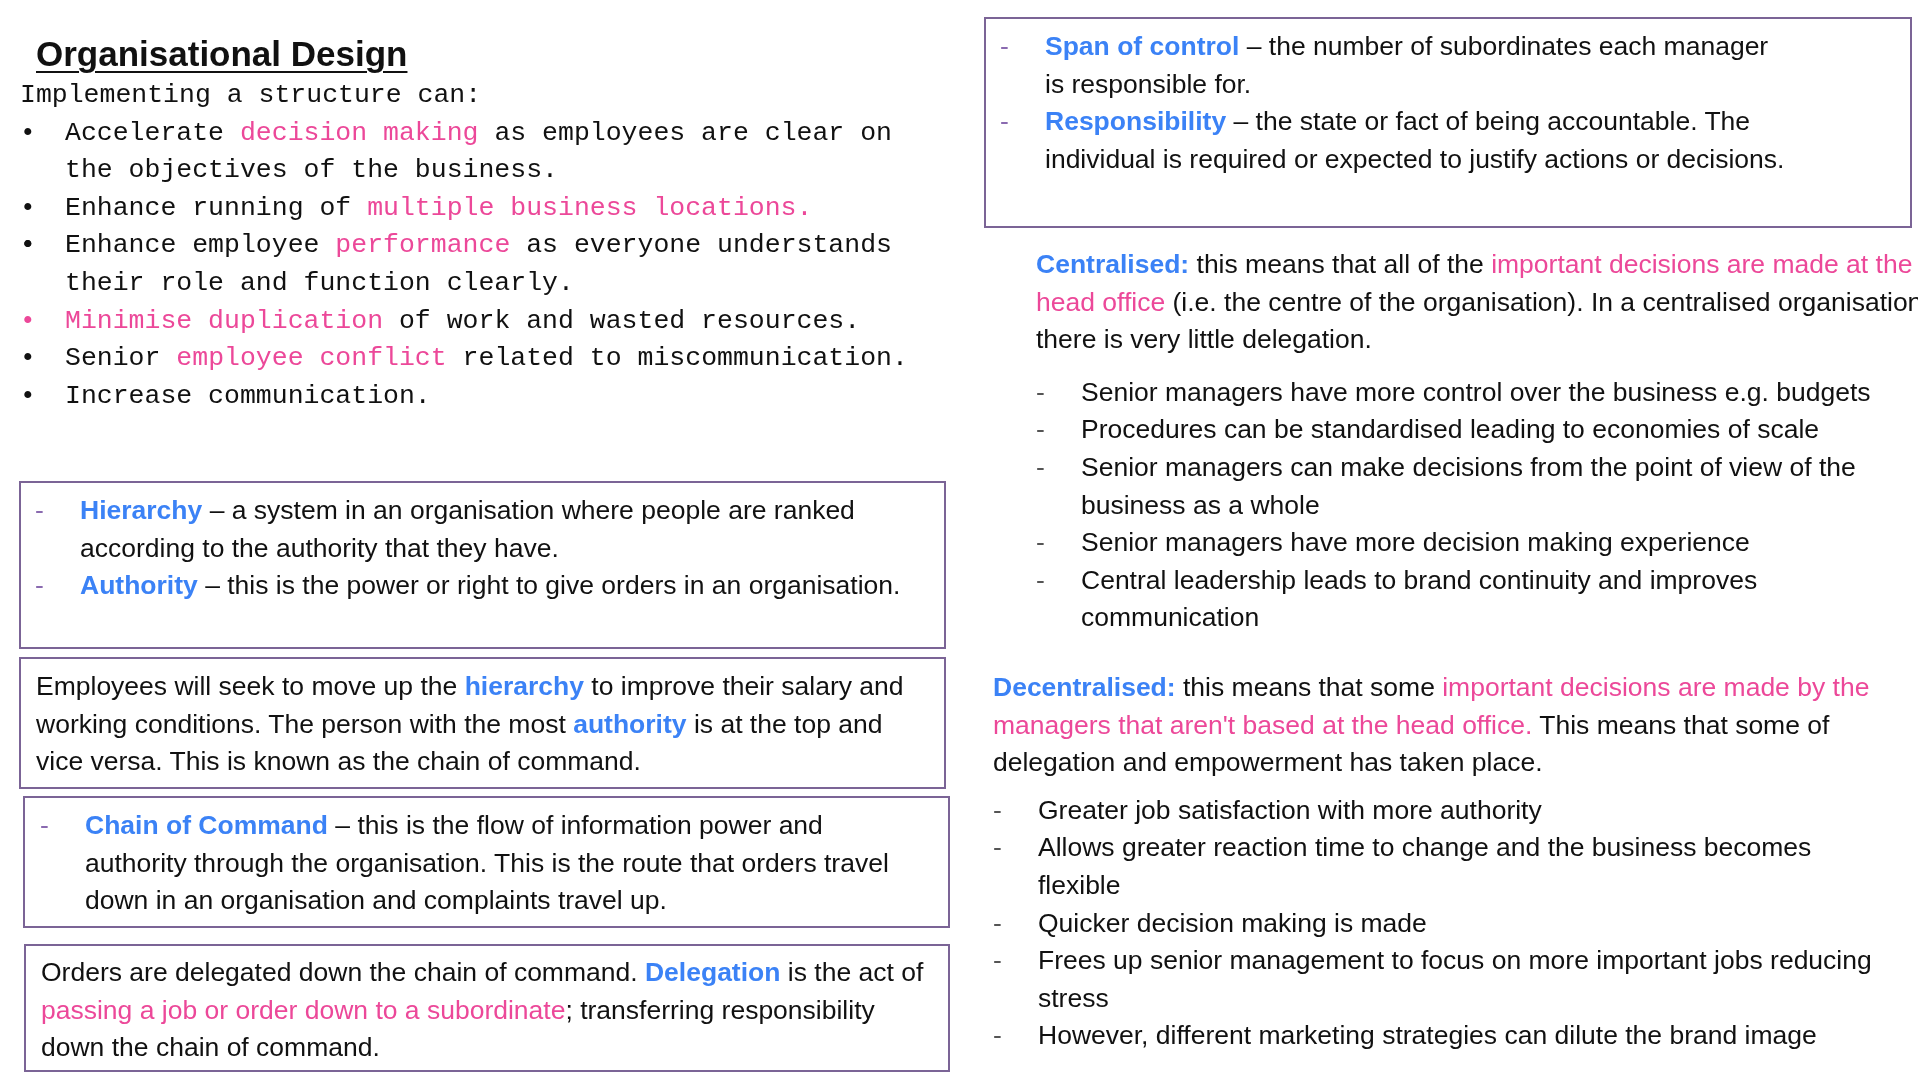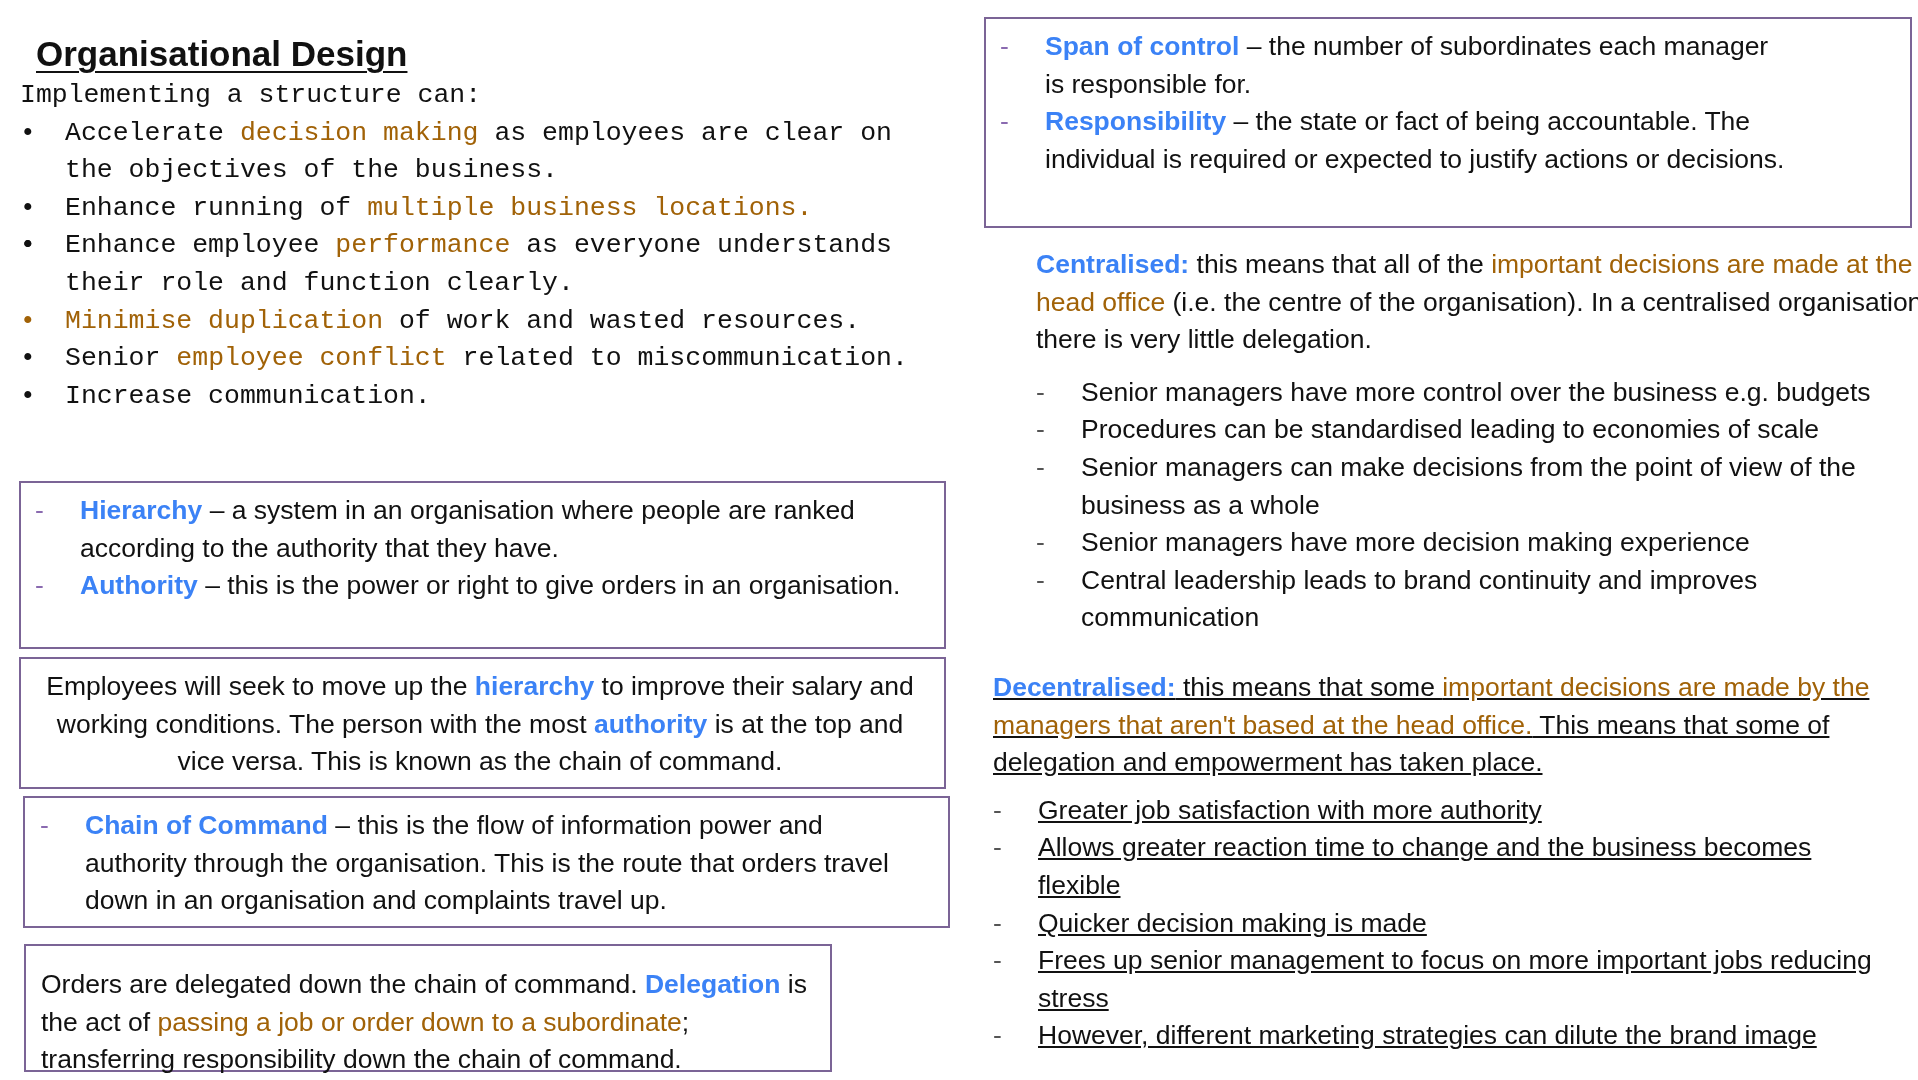--- a/index.html
+++ b/index.html
@@ -1,20 +1,20 @@
 <!DOCTYPE html>
 <html><head>
 <meta charset="utf-8">
 <style>
   html, body { margin:0; padding:0; background:#ffffff; }
   body { width:1918px; height:1080px; position:relative; overflow:hidden;
          font-family:"Liberation Sans", "DejaVu Sans", sans-serif; color:#111; }
   .abs { position:absolute; }
   .txt { font-size:26.5px; line-height:37.6px; }
-  .purple { color:#a16207; }
+  .purple { color:#ec4899; }
   .purple-b { color:#3b82f6; font-weight:bold; }
   .box { position:absolute; border:2px solid #7b6496; box-sizing:border-box; background:#fff; }
   ul.bul { list-style:none; margin:0; padding:0; }
   ul.bul li { position:relative; padding-left:45px; }
   ul.bul li .mk { position:absolute; left:0; top:0; width:45px; }
   .dot { font-size:26px; }
   .dash { color:#555; }
   .dashp { color:#8a6ab0; }
   h1 { margin:16px; font-size:35px; font-weight:bold; text-decoration:underline; text-underline-offset:5px; text-decoration-thickness:2px; }
 </style>
@@ -36,31 +36,31 @@
   </ul>
 </div>
 
 <div class="box txt" style="left:19px; top:481px; width:927px; height:168px; padding:9px 20px 0 14px;">
   <ul class="bul">
     <li><span class="mk dashp">-</span><span class="purple-b">Hierarchy</span><span> – a system in an organisation where people are ranked according to the authority that they have.</span></li>
     <li><span class="mk dashp">-</span><span class="purple-b">Authority</span><span> – this is the power or right to give orders in an organisation.</span></li>
   </ul>
 </div>
 
-<div class="box txt" style="left:19px; top:657px; width:927px; height:132px; padding:9px 20px 0 15px;text-align:center;">
+<div class="box txt" style="left:19px; top:657px; width:927px; height:132px; padding:9px 20px 0 15px;">
   <span>Employees will seek to move up the </span><span class="purple-b">hierarchy</span><span> to improve their salary and working conditions. The person with the most </span><span class="purple-b">authority</span><span> is at the top and vice versa. This is known as the chain of command.</span>
 </div>
 
 <div class="box txt" style="left:23px; top:796px; width:927px; height:132px; padding:9px 20px 0 15px;">
   <ul class="bul">
     <li><span class="mk dashp">-</span><span class="purple-b">Chain of Command</span><span> – this is the flow of information power and authority through the organisation. This is the route that orders travel down in an organisation and complaints travel up.</span></li>
   </ul>
 </div>
 
-<div class="box txt" style="left:24px; top:944px; width:808px; height:128px; padding:20px 20px 0 15px;">
+<div class="box txt" style="left:24px; top:944px; width:926px; height:128px; padding:8px 20px 0 15px;">
   <span>Orders are delegated down the chain of command. </span><span class="purple-b">Delegation</span><span> is the act of </span><span class="purple">passing a job or order down to a subordinate</span><span>; transferring responsibility down the chain of command.</span>
 </div>
 
 <div class="box txt" style="left:984px; top:17px; width:928px; height:211px; padding:9px 20px 0 14px;">
   <ul class="bul" style="padding-right:100px;">
     <li><span class="mk dashp">-</span><span class="purple-b">Span of control</span><span> – the number of subordinates each manager is responsible for.</span></li>
     <li><span class="mk dashp">-</span><span class="purple-b">Responsibility</span><span> – the state or fact of being accountable. The individual is required or expected to justify actions or decisions.</span></li>
   </ul>
 </div>
 
@@ -68,21 +68,21 @@
   <div><span class="purple-b">Centralised:</span><span> this means that all of the </span><span class="purple">important decisions are made at the head office</span><span> (i.e. the centre of the organisation). In a centralised organisation there is very little delegation.</span></div>
   <ul class="bul" style="margin-top:15px;">
     <li><span class="mk dash">-</span><span>Senior managers have more control over the business e.g. budgets</span></li>
     <li><span class="mk dash">-</span><span>Procedures can be standardised leading to economies of scale</span></li>
     <li><span class="mk dash">-</span><span>Senior managers can make decisions from the point of view of the business as a whole</span></li>
     <li><span class="mk dash">-</span><span>Senior managers have more decision making experience</span></li>
     <li><span class="mk dash">-</span><span>Central leadership leads to brand continuity and improves communication</span></li>
   </ul>
 </div>
 
-<div class="abs txt" style="left:993px; top:669px; width:900px;text-decoration:underline;">
+<div class="abs txt" style="left:993px; top:669px; width:900px;">
   <div><span class="purple-b">Decentralised:</span><span> this means that some </span><span class="purple">important decisions are made by the managers that aren't based at the head office.</span><span> This means that some of delegation and empowerment has taken place.</span></div>
   <ul class="bul" style="margin-top:10px;">
     <li><span class="mk dash">-</span><span>Greater job satisfaction with more authority</span></li>
     <li><span class="mk dash">-</span><span>Allows greater reaction time to change and the business becomes flexible</span></li>
     <li><span class="mk dash">-</span><span>Quicker decision making is made</span></li>
     <li><span class="mk dash">-</span><span>Frees up senior management to focus on more important jobs reducing stress</span></li>
     <li><span class="mk dash">-</span><span>However, different marketing strategies can dilute the brand image</span></li>
   </ul>
 </div>
 

